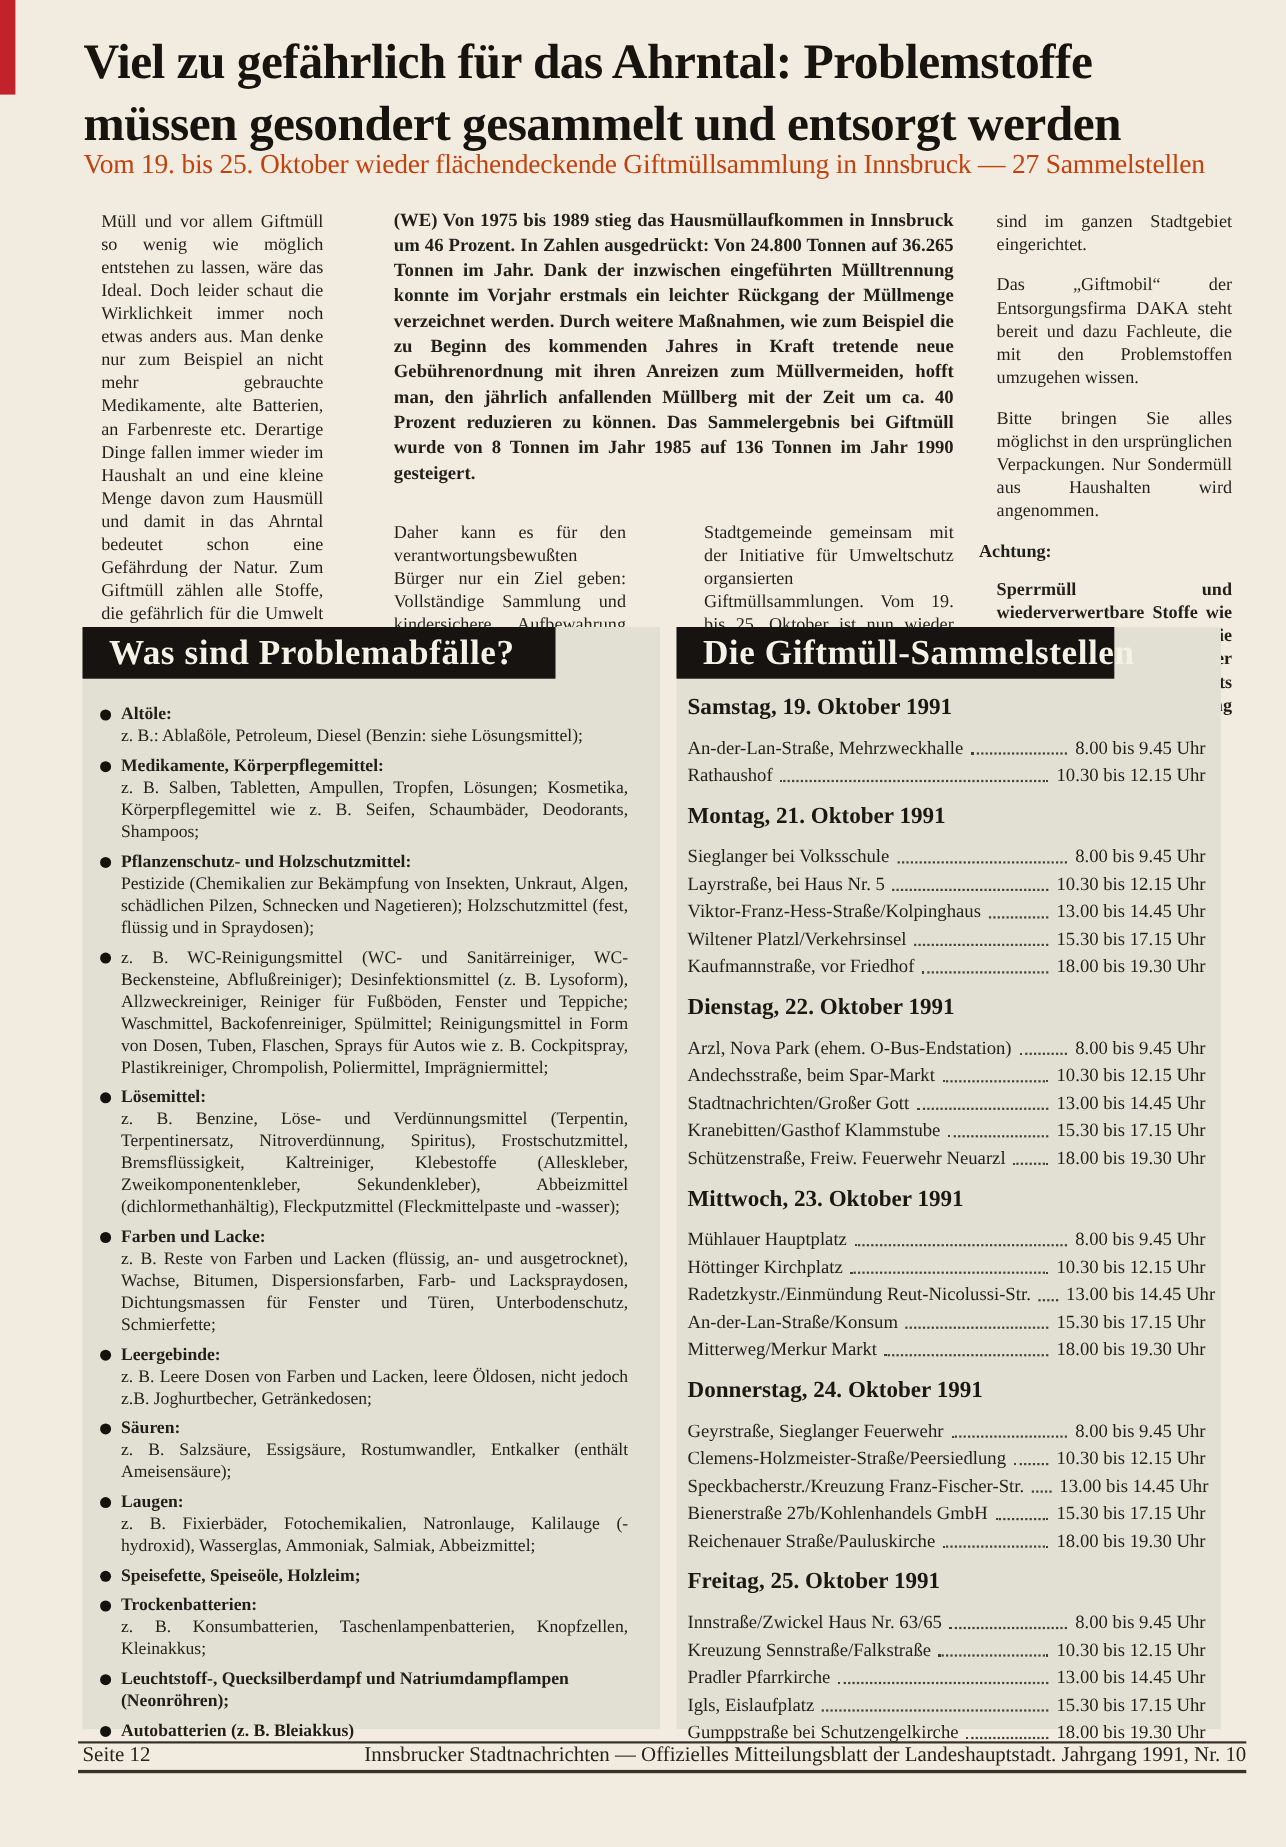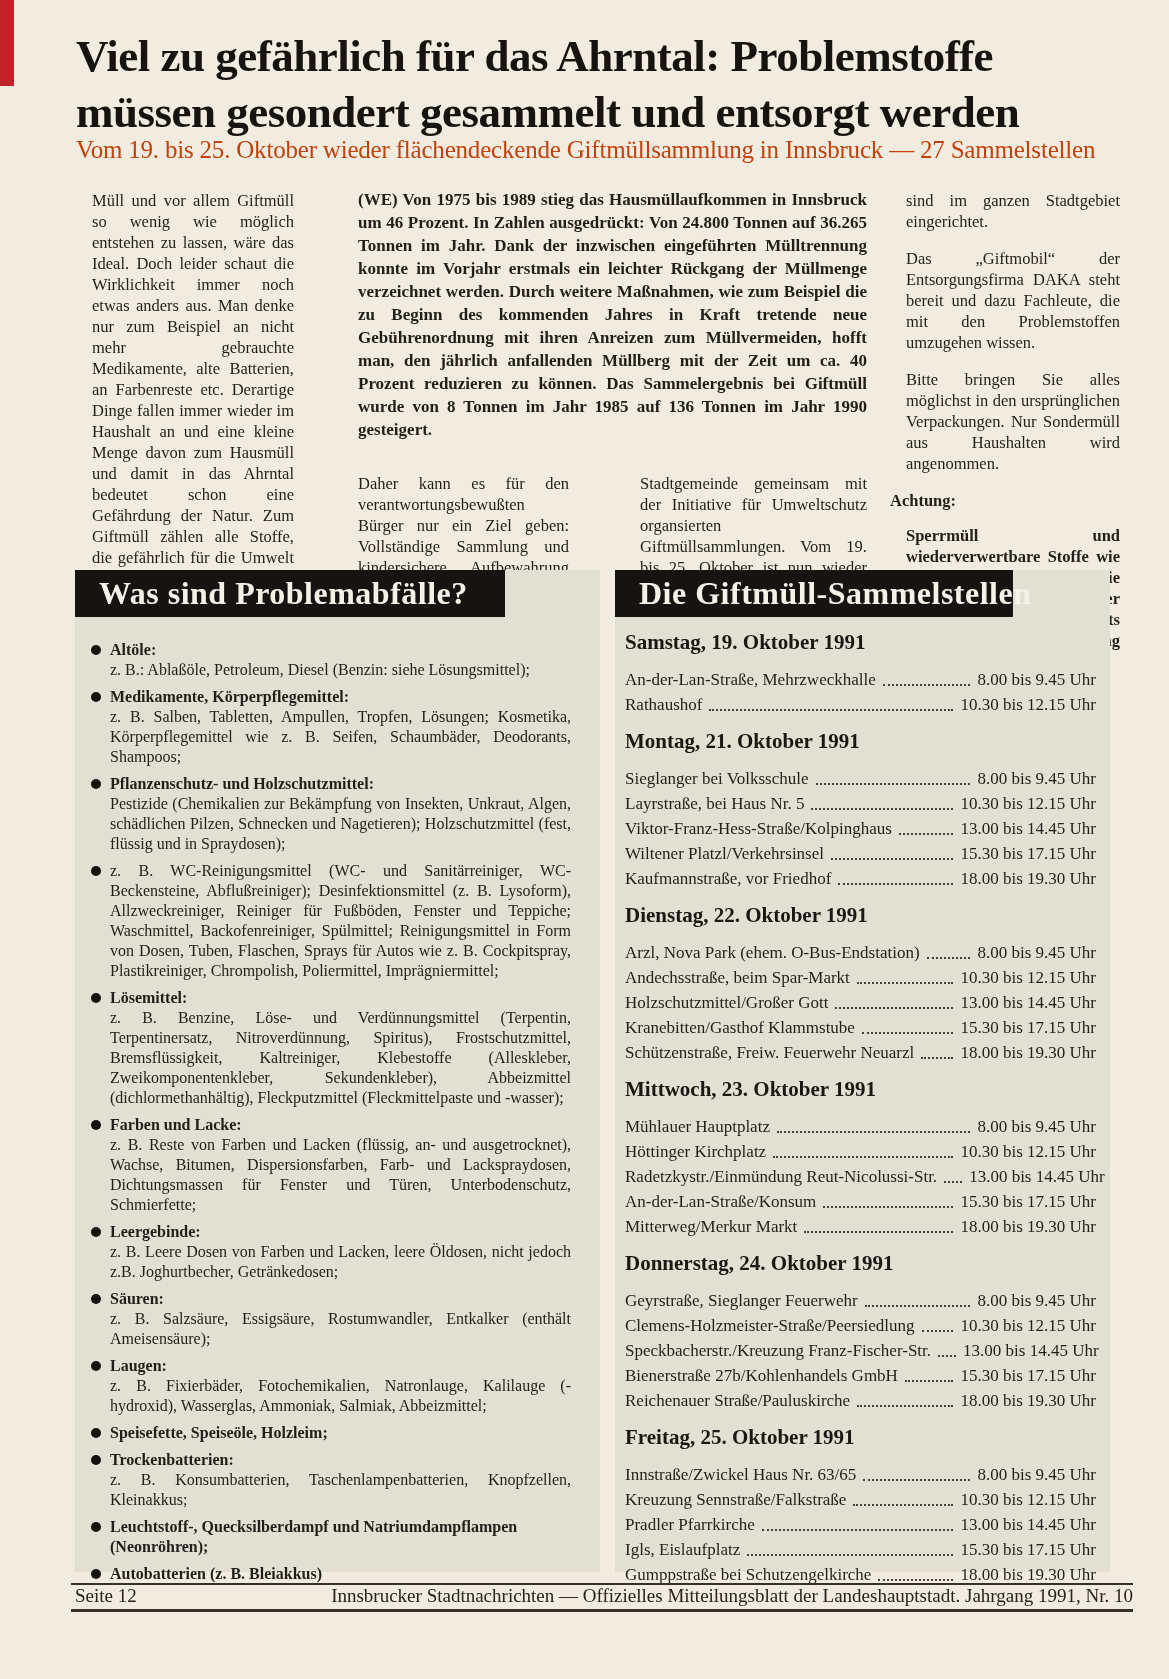--- a/index.html
+++ b/index.html
@@ -286,21 +286,21 @@
               <span class="time">8.00 bis 9.45 Uhr</span>
             </div>
 
             <div class="entry">
               <span class="place">Andechsstraße, beim Spar-Markt</span>
               <span class="leader"></span>
               <span class="time">10.30 bis 12.15 Uhr</span>
             </div>
 
             <div class="entry">
-              <span class="place">Holzschutzmittel/Großer Gott</span>
+              <span class="place">Stadtnachrichten/Großer Gott</span>
               <span class="leader"></span>
               <span class="time">13.00 bis 14.45 Uhr</span>
             </div>
 
             <div class="entry">
               <span class="place">Kranebitten/Gasthof Klammstube</span>
               <span class="leader"></span>
               <span class="time">15.30 bis 17.15 Uhr</span>
             </div>
 

